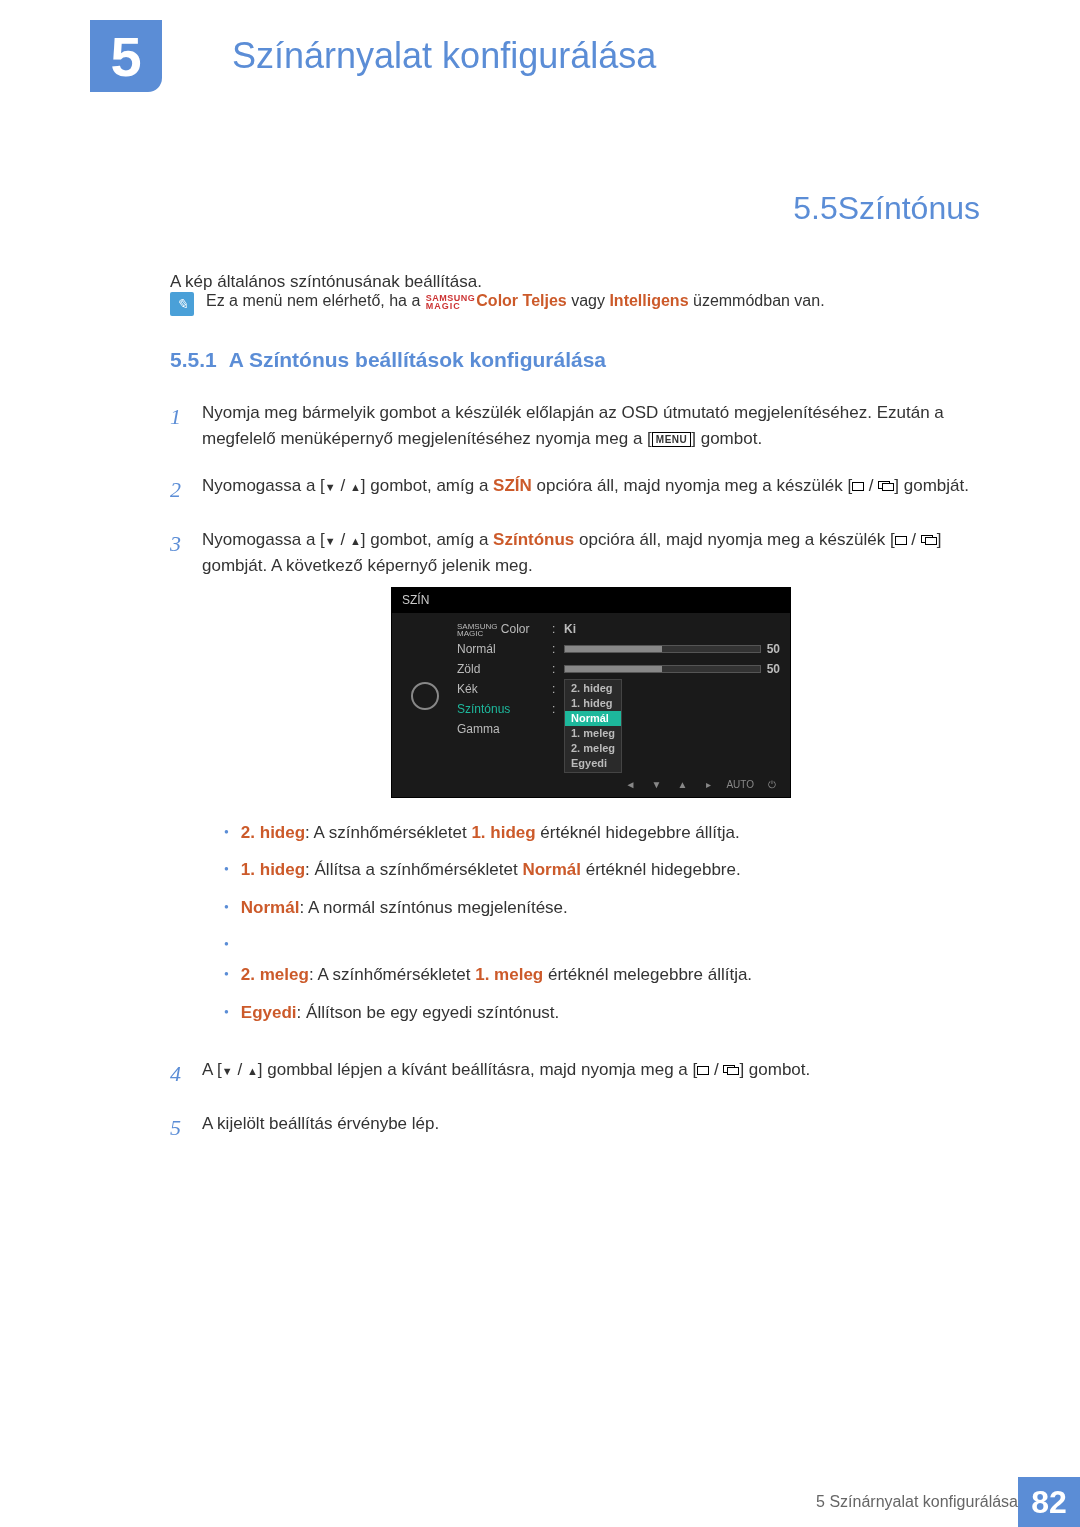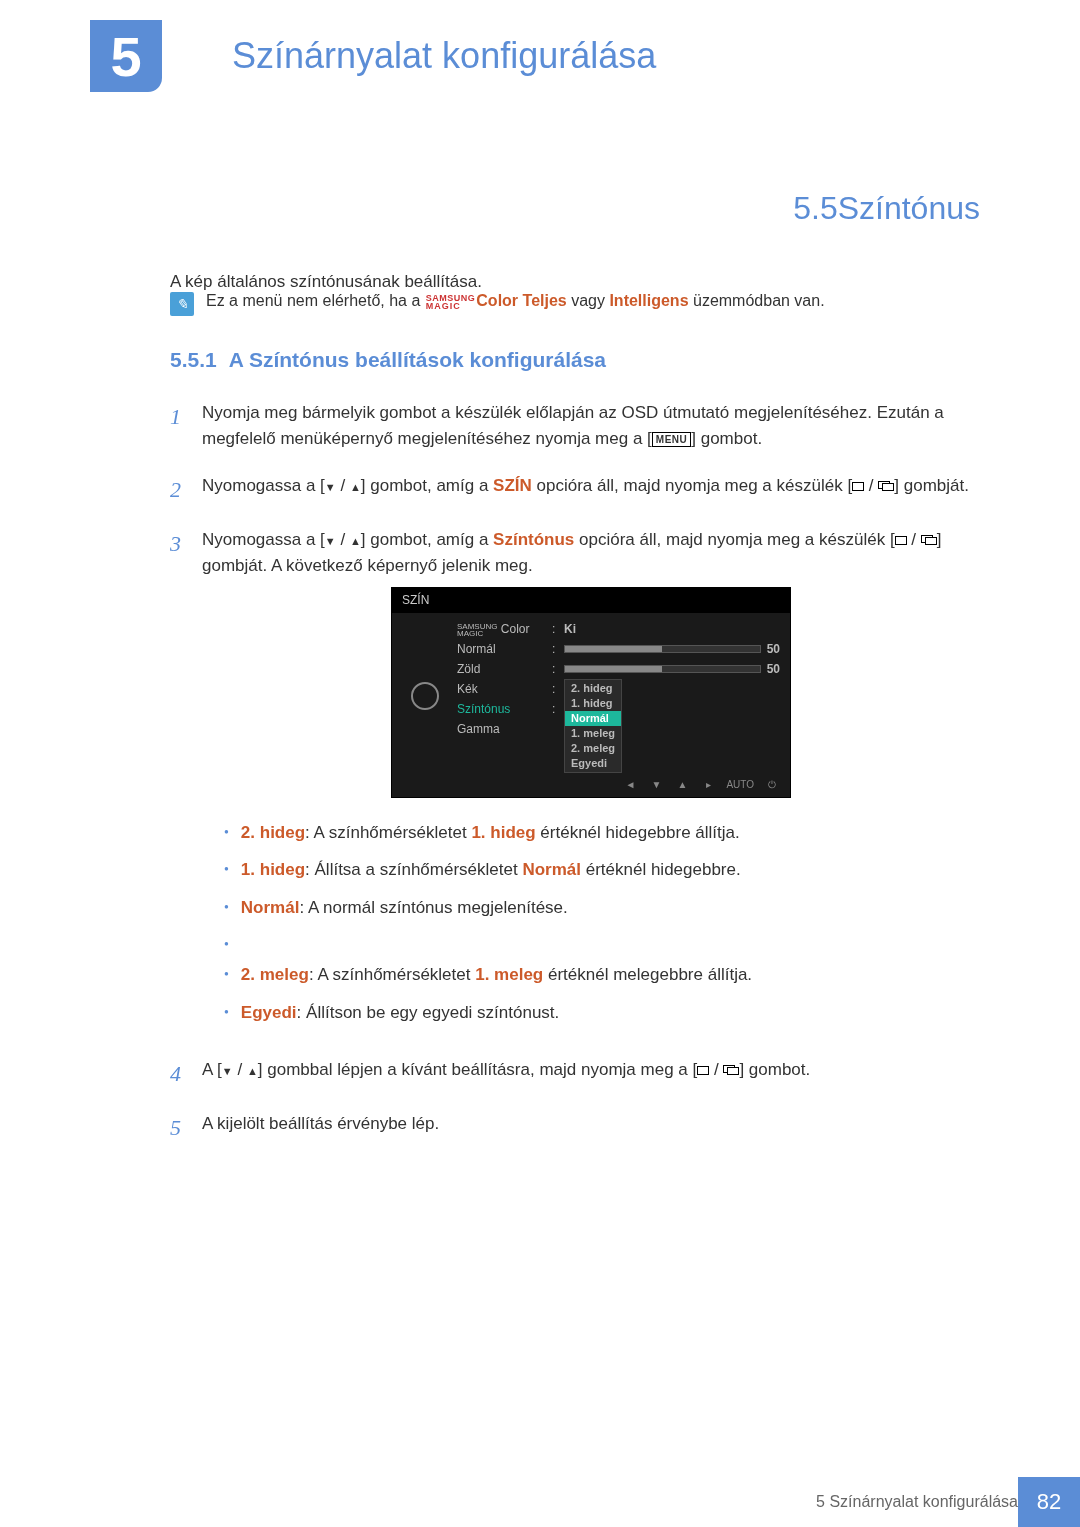--- a/index.html
+++ b/index.html
@@ -160,23 +160,23 @@
     bottom: 0; left: 0; right: 0;
     height: 50px;
     display: flex;
     justify-content: flex-end;
     align-items: center;
   }
   .footer-text { color:#666; font-size:16px; margin-right:0;}
   .footer-page {
     background:#5b8dd6;
     color:#fff;
-    font-size:22px;
+    font-size:32px;
     width:62px; height:50px;
-    display:flex; align-items:center; justify-content:center;
+    display:flex; align-items:center; justify-content:center;font-weight:bold;
   }
   .sm-color { display:inline-block; vertical-align:middle; line-height:9px; margin:0 1px;}
 </style>
 </head>
 <body>
 
 <div class="page">
 
   <div class="chapter-badge">5</div>
   <div class="chapter-title">Színárnyalat konfigurálása</div>

